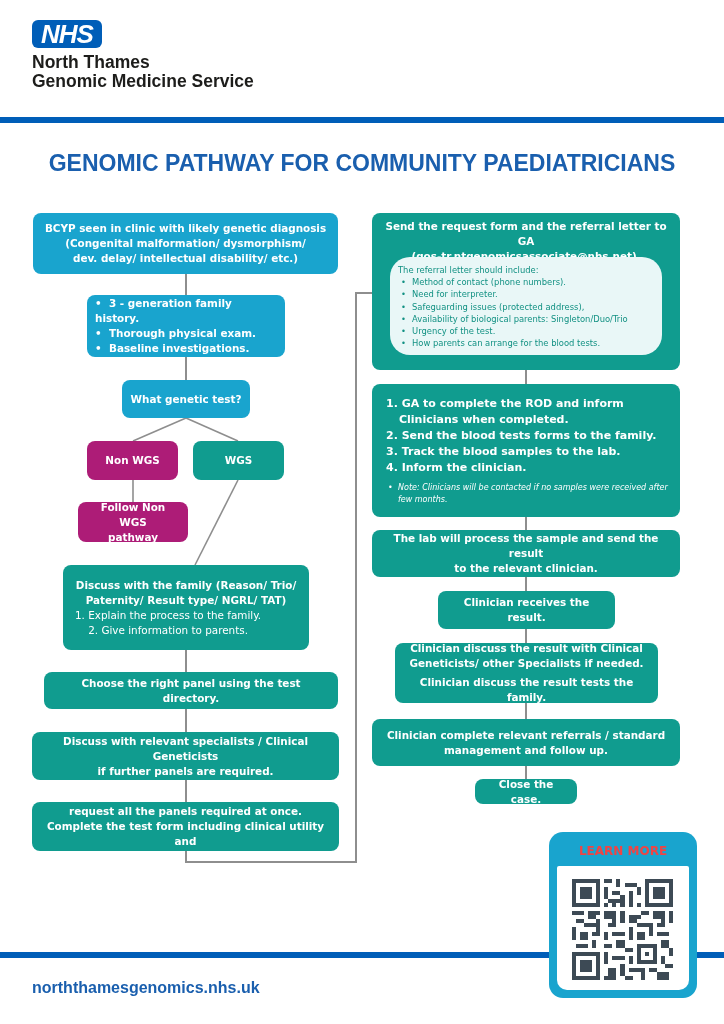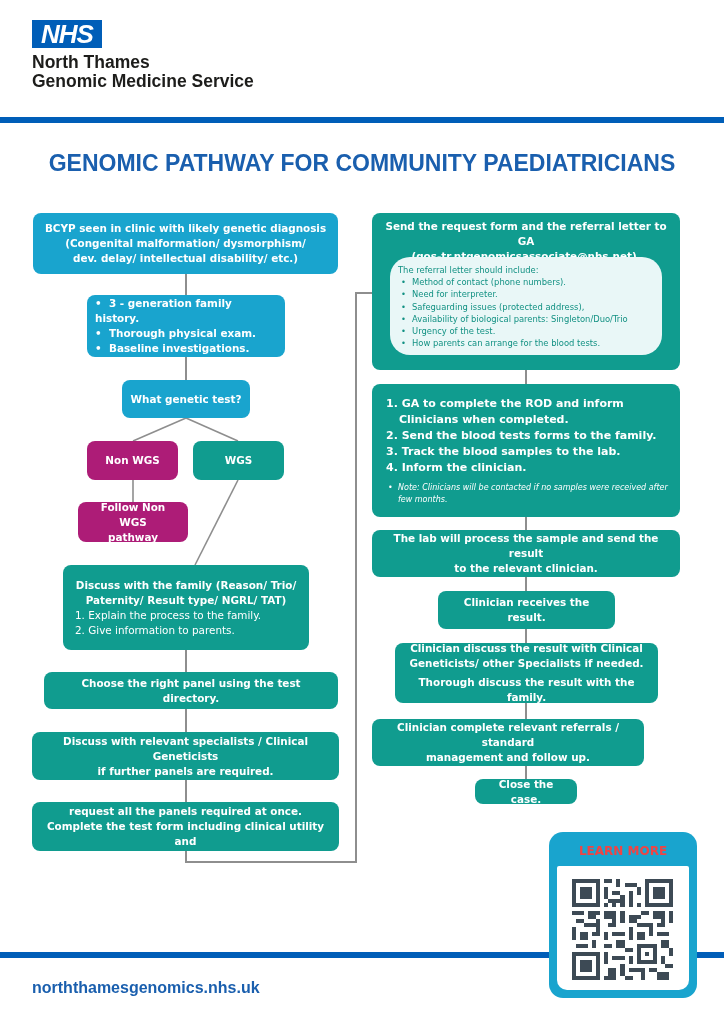--- a/index.html
+++ b/index.html
@@ -3,21 +3,21 @@
 <meta charset="utf-8">
 <style>
   * { box-sizing: border-box; margin: 0; padding: 0; }
   html, body { width: 724px; height: 1024px; background: #ffffff; overflow: hidden; }
   body { position: relative; font-family: "DejaVu Sans", sans-serif; color: #222; }
   .abs { position: absolute; }
 
   
   .nhs-logo { left: 32px; top: 20px; width: 70px; height: 28px; background: #005EB8; color: #fff;
     font-family: "Liberation Sans", sans-serif; font-weight: bold; font-style: italic; font-size: 26px;
-    line-height: 28px; text-align: center; letter-spacing: -1px; }
+    line-height: 28px; text-align: center; letter-spacing: -1px; border-radius: 6px; }
   .org-name { left: 32px; top: 53px; font-family: "Liberation Sans", sans-serif; font-weight: bold; font-size: 17.5px; line-height: 19px; color: #1d1d1b; }
   .bar { left: 0; width: 724px; height: 6px; background: #005EB8; }
   .bar.top { top: 117px; }
   .bar.bottom { top: 952px; }
 
   .title { left: 0; top: 150px; width: 724px; text-align: center; font-family: "Liberation Sans", sans-serif; font-weight: bold; font-size: 23px; color: #1a5fae; letter-spacing: 0px; }
 
   
   .box { position: absolute; border-radius: 8px; color: #fff; font-family: "DejaVu Sans", sans-serif; font-weight: bold; font-size: 10.4px; line-height: 15px; text-align: center; display: flex; flex-direction: column; justify-content: center; align-items: center; padding: 4px 8px; }
   .cyan { background: #19A4CE; }
@@ -101,21 +101,21 @@
 <div class="box teal" style="left:193px; top:441px; width:91px; height:39px;">WGS</div>
 
 <div class="box magenta" style="left:78px; top:502px; width:110px; height:40px;">
   <div>Follow Non WGS</div>
   <div>pathway</div>
 </div>
 
 <div class="box teal" style="left:63px; top:565px; width:246px; height:85px;">
   <div>Discuss with the family (Reason/ Trio/</div>
   <div>Paternity/ Result type/ NGRL/ TAT)</div>
-  <ol class="numbered" style="align-self:flex-start; padding-left:4px;">
+  <ol class="numbered" style="align-self:flex-start; padding-left:4px;text-align:center;">
     <li>1. Explain the process to the family.</li>
     <li>2. Give information to parents.</li>
   </ol>
 </div>
 
 <div class="box teal" style="left:44px; top:672px; width:294px; height:37px;">Choose the right panel using the test directory.</div>
 
 <div class="box teal" style="left:32px; top:732px; width:307px; height:48px;">
   <div>Discuss with relevant specialists / Clinical Geneticists</div>
   <div>if further panels are required.</div>
@@ -158,24 +158,24 @@
 <div class="box teal" style="left:372px; top:530px; width:308px; height:47px;">
   <div>The lab will process the sample and send the result</div>
   <div>to the relevant clinician.</div>
 </div>
 
 <div class="box teal" style="left:438px; top:591px; width:177px; height:38px;">Clinician receives the result.</div>
 
 <div class="box teal" style="left:395px; top:643px; width:263px; height:60px;">
   <div>Clinician discuss the result with Clinical</div>
   <div>Geneticists/ other Specialists if needed.</div>
-  <div style="margin-top:4px;">Thorough discuss the result with the family.</div>
-</div>
-
-<div class="box teal" style="left:372px; top:719px; width:272px; height:47px;">
+  <div style="margin-top:4px;">Clinician discuss the result tests the family.</div>
+</div>
+
+<div class="box teal" style="left:372px; top:719px; width:308px; height:47px;">
   <div>Clinician complete relevant referrals / standard</div>
   <div>management and follow up.</div>
 </div>
 
 <div class="box teal" style="left:475px; top:779px; width:102px; height:25px;">Close the case.</div>
 
 <div class="abs bar bottom"></div>
 
 <div class="abs card"></div>
 <div class="abs card-title">LEARN MORE</div>

